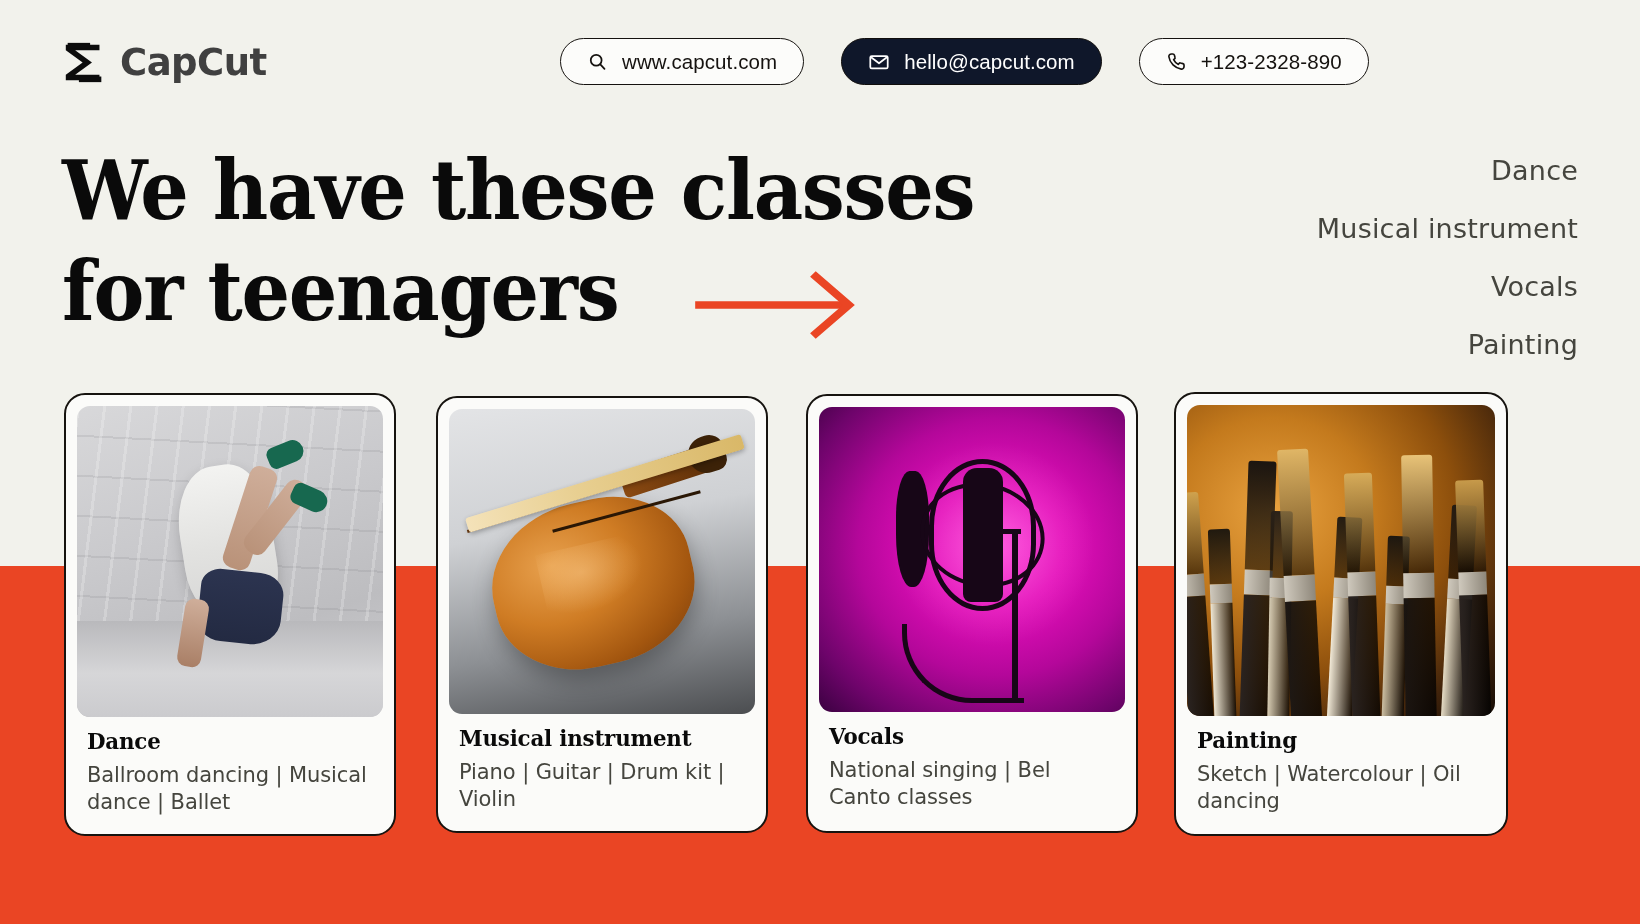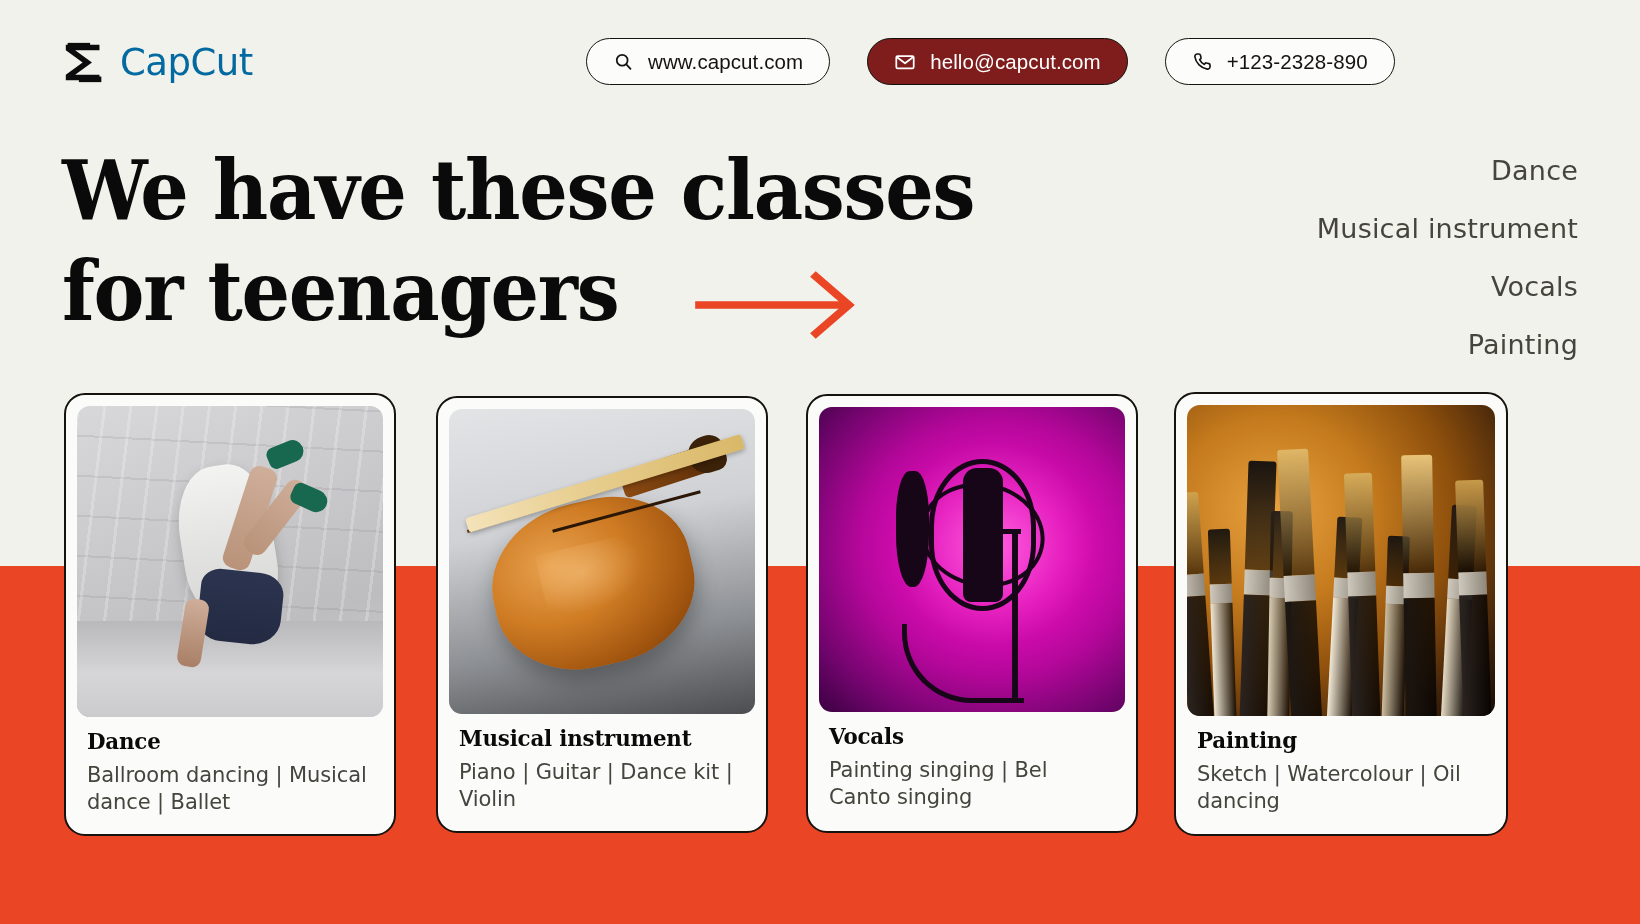--- a/index.html
+++ b/index.html
@@ -37,48 +37,48 @@
 
   .brand {
     position:absolute;
     left:62px; top:41px;
     display:flex; align-items:center; gap:13px;
   }
   .brand-mark { width:45px; height:43px; display:block; }
   .brand-name {
     font-family:"DejaVu Sans", sans-serif;
     font-size:37px;
-    font-weight:400;
+    font-weight:700;
     letter-spacing:-0.5px;
-    color:#0369a1;
+    color:#404040;
     line-height:1;
   }
 
   .pills {
     position:absolute;
-    left:586px; top:38px;
+    left:560px; top:38px;
     display:flex; align-items:center; gap:37px;
   }
   .pill {
     display:flex; align-items:center; gap:14px;
     height:47px;
     border-radius:24px;
     padding:0 26px;
     font-size:20.5px;
     letter-spacing:0.1px;
     white-space:nowrap;
     font-family:"Liberation Sans", sans-serif;
   }
   .pill-light {
     background:#FCFCFA;
     border:1.6px solid #15120F;
     color:#15120F;
   }
   .pill-dark {
-    background:#7f1d1d;
+    background:#0f172a;
     border:1.6px solid #100E0C;
     color:#FFFFFF;
   }
   .pill .ico { flex:0 0 auto; display:block; }
   .pill-label { display:block; }
 
   
   .headline {
     position:absolute;
     left:62px; top:140px;
@@ -414,40 +414,40 @@
           <div class="vwaist"></div>
           <div class="vneck"></div>
           <div class="vscroll"></div>
           <div class="fing"></div>
           <div class="bowstick"></div>
           <div class="bow"></div>
         </div>
       </div>
       <div class="card-body">
         <div class="card-title">Musical instrument</div>
-        <div class="card-desc">Piano | Guitar | Dance kit | Violin</div>
+        <div class="card-desc">Piano | Guitar | Drum kit | Violin</div>
       </div>
     </div>
 
     <div class="card" id="card-2">
       <div class="card-thumb">
         <div class="ph ph-mic">
           <div class="glow"></div>
           <div class="pop"></div>
           <div class="shock"></div>
           <div class="shock2"></div>
           <div class="micbody"></div>
           <div class="boom"></div>
           <div class="stand"></div>
           <div class="cable"></div>
         </div>
       </div>
       <div class="card-body">
         <div class="card-title">Vocals</div>
-        <div class="card-desc">Painting singing | Bel Canto singing</div>
+        <div class="card-desc">National singing | Bel Canto classes</div>
       </div>
     </div>
 
     <div class="card" id="card-3">
       <div class="card-thumb">
         <div class="ph ph-brush" id="brush-field">
             <div class="b" style="left: 1%; width: 8%; height: 78%; transform: rotate(-4deg); transform-origin: center bottom;">
               <div class="bristle" style="height:34%;background:linear-gradient(180deg,#cfa24e 0%, rgba(0,0,0,.55) 100%);"></div>
               <div class="ferr" style="top:34%;height:9%;background:linear-gradient(90deg,#cfc9bd,#8e877a);"></div>
               <div class="handle" style="top:43%;height:57%;background:linear-gradient(90deg,#2a2320, rgba(0,0,0,.75));"></div>

